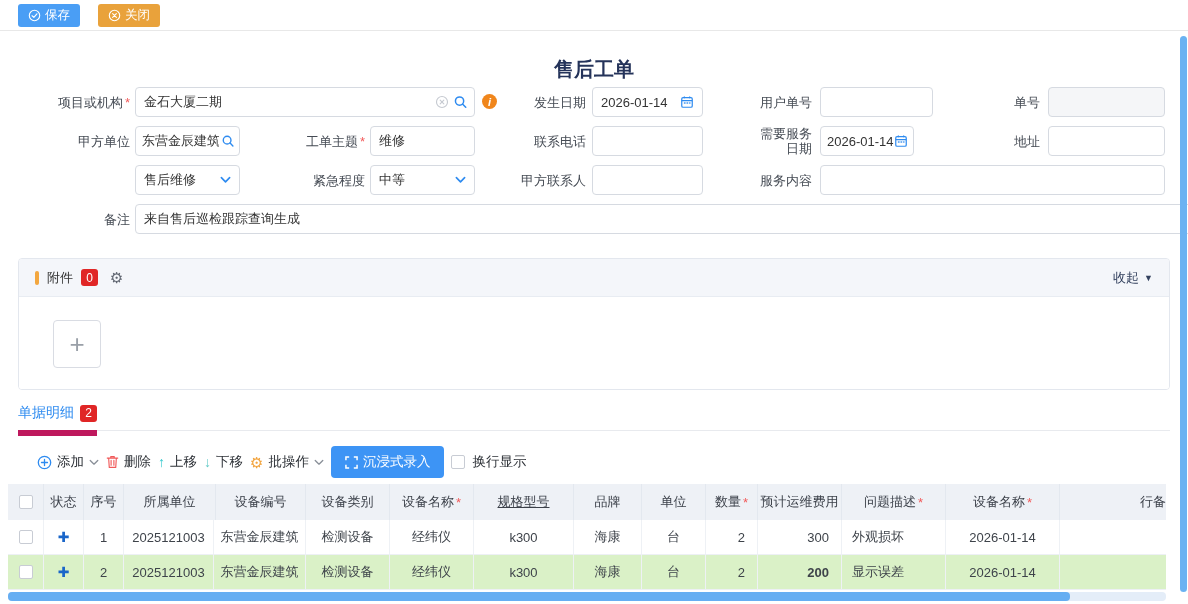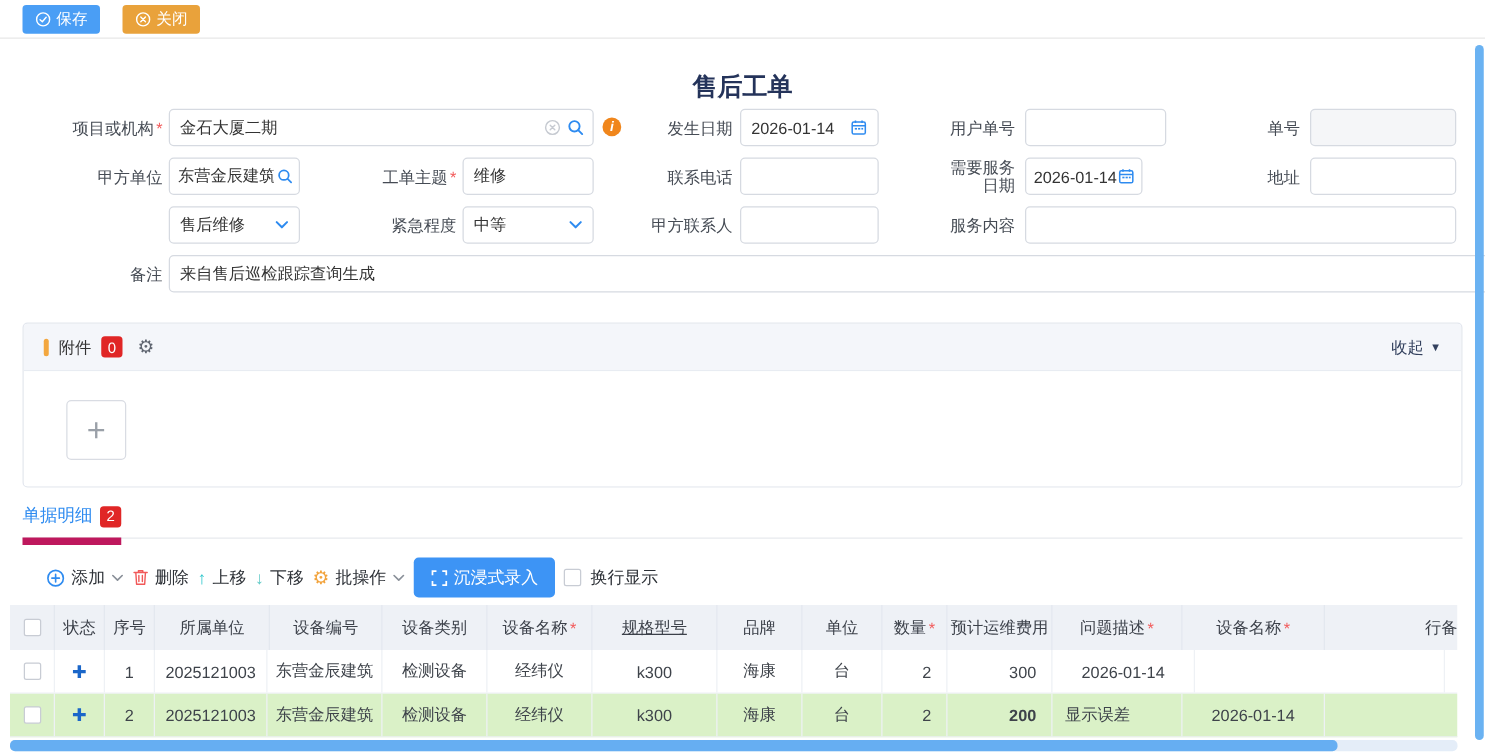--- a/index.html
+++ b/index.html
@@ -356,20 +356,21 @@
           <div class="td" style="width: 40px;">1</div>
           <div class="td" style="width: 90px;">2025121003</div>
           <div class="td" style="width: 92px;">东营金辰建筑</div>
           <div class="td" style="width: 84px;">检测设备</div>
           <div class="td" style="width: 84px;">经纬仪</div>
           <div class="td" style="width: 100px;">k300</div>
           <div class="td" style="width: 68px;">海康</div>
           <div class="td" style="width: 64px;">台</div>
           <div class="td align-right" style="width: 52px;">2</div>
           <div class="td align-right" style="width: 84px;">300</div>
+          <div class="td align-left" style="width: 104px;">外观损坏</div>
           <div class="td" style="width: 114px;">2026-01-14</div>
           <div class="td" style="width: 200px;"></div>
         </div>
         <div class="tr highlighted">
           <div class="td" style="width: 36px;">
             <span class="cb"></span>
           </div>
           <div class="td" style="width: 40px;">
             <span class="status-plus">✚</span>
           </div>

